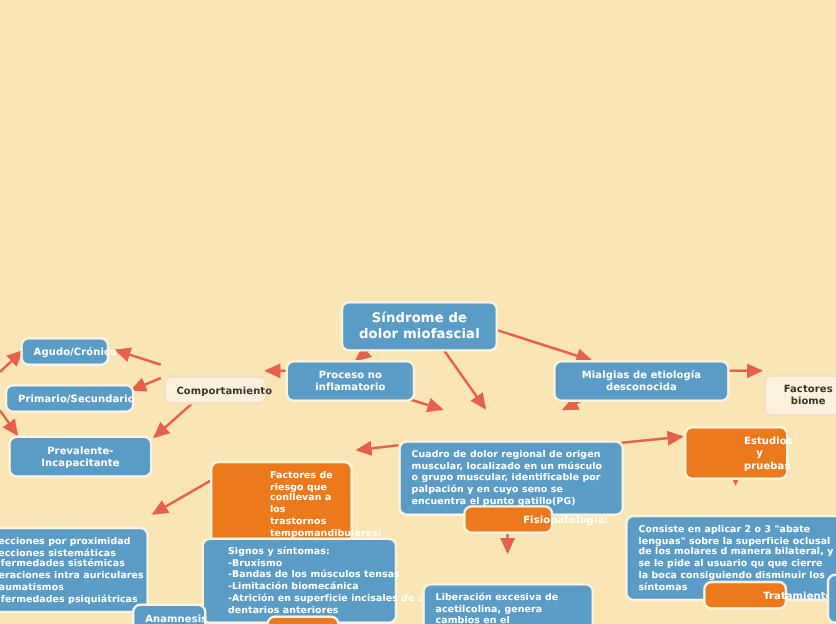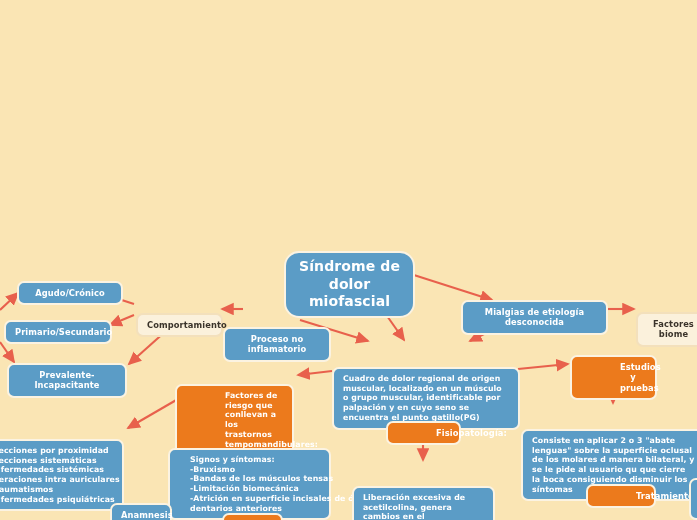--- a/index.html
+++ b/index.html
@@ -55,21 +55,21 @@
     border: 2px solid #f3e0bc;
     margin-top: 12px;
   }
   .node.center {
     text-align: center;
   }
   .node.lead {
     text-align: left;
     margin-top: 24px;
   }
-  .t10 { font-size: 14px; border-radius: 15px; }
+  .t10 { font-size: 11px; }
   .t9  { font-size: 8.3px; }
   .t85 { font-size: 7.8px; }
   .hdr { display: block; }
   .li  { display: block; white-space: nowrap; }
 </style>
 </head>
 <body>
 
 <div id="canvas">
 
@@ -128,37 +128,37 @@
       <path d="M0,310 L18,293"></path>
 
       <path d="M0,342 L14,362"></path>
     </g>
   </svg>
 
   <div class="node blue center t10" style="left:284px; top:251px; width:131px;">
     <span>Síndrome de dolor miofascial</span>
   </div>
 
-  <div class="node blue center t9" style="left:223px; top:300px; width:108px;margin-top:27px;">
+  <div class="node blue center t9" style="left:238px; top:300px; width:108px;">
     <span>Proceso no inflamatorio</span>
   </div>
 
   <div class="node blue center t9" style="left:461px; top:300px; width:147px;">
     <span>Mialgias de etiología desconocida</span>
   </div>
 
   <div class="node cream center t9" style="left:636px; top:300px; width:75px;">
     <span>Factores biome</span>
   </div>
 
   <div class="node cream center t9" style="left:136px; top:301px; width:87px;">
     <span>Comportamiento</span>
   </div>
 
-  <div class="node blue center t9" style="left:17px; top:281px; width:106px;">
+  <div class="node blue center t9" style="left:17px; top:281px; width:74px;">
     <span>Agudo/Crónico</span>
   </div>
 
   <div class="node blue center t9" style="left:4px; top:320px; width:108px;">
     <span>Primario/Secundario</span>
   </div>
 
   <div class="node blue center t9" style="left:7px; top:363px; width:120px;">
     <span>Prevalente-Incapacitante</span>
   </div>

